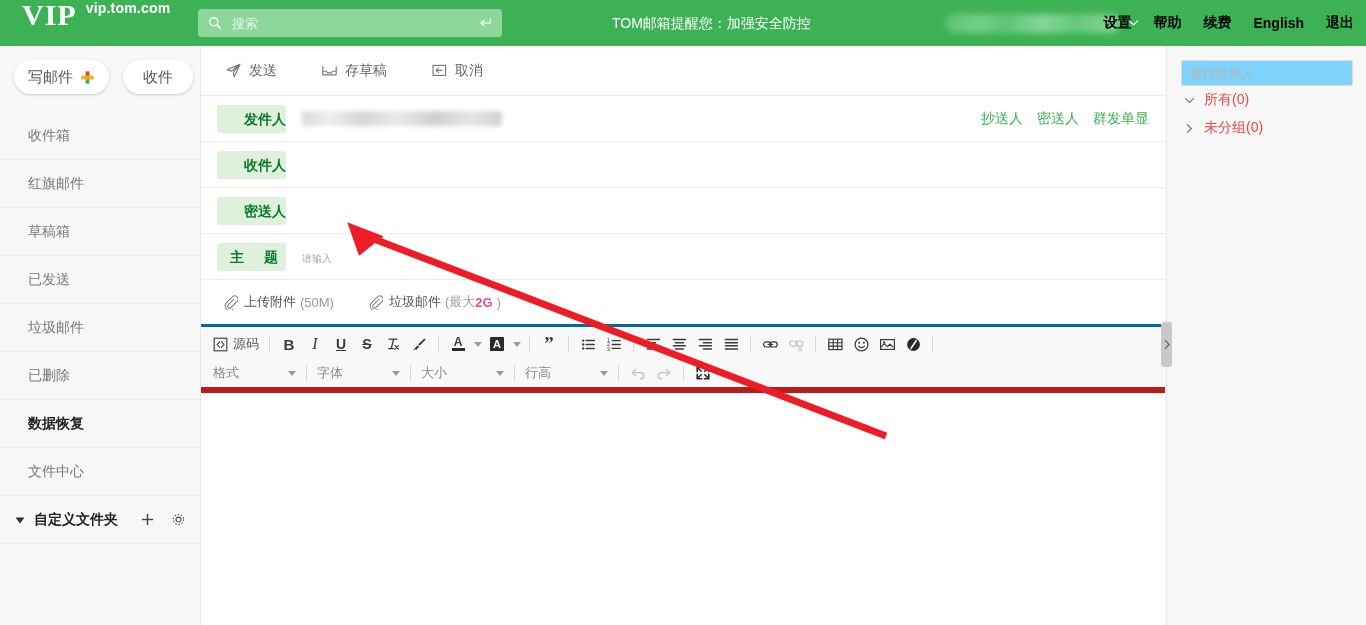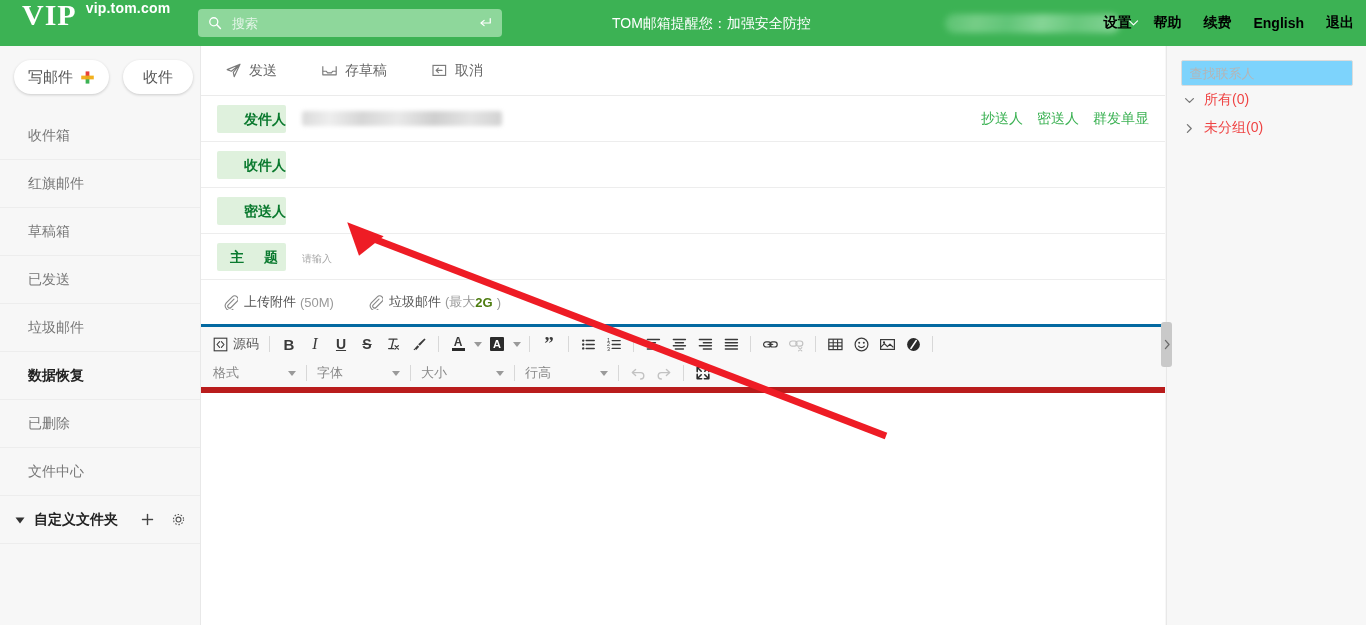--- a/index.html
+++ b/index.html
@@ -109,21 +109,21 @@
   }
   .rowlinks{position:absolute;right:16px;top:0;height:45px;display:flex;align-items:center;}
   .rowlinks a{color:#3cb254;font-size:14px;text-decoration:none;margin-left:14px;}
 
   .attachrow{
     height:44px;display:flex;align-items:center;border-bottom:3px solid #0369a1;padding-left:22px;
   }
   .attach{display:flex;align-items:center;margin-right:34px;cursor:pointer;font-size:13px;color:#555;}
   .attach svg{margin-right:6px;display:block;}
   .attach .dim{color:#9a9a9a;margin-left:4px;}
-  .attach .hot{color:#4d7c0f;font-weight:bold;}
+  .attach .hot{color:#ec4899;font-weight:bold;}
 
   .edtoolbar{background:#f8f8f8;border-bottom:6px solid #b91c1c;}
   .edrow{height:30px;display:flex;align-items:center;padding:0 8px;}
   .edrow.r1{padding-top:2px;}
   .ticon{
     width:24px;height:24px;display:flex;align-items:center;justify-content:center;
     cursor:pointer;color:#3a3a3a;margin:0 1px;
   }
   .ticon.dis{color:#c2c2c2;cursor:default;}
   .tlabel{display:flex;align-items:center;cursor:pointer;color:#555;font-size:13px;padding:0 4px;}
@@ -215,22 +215,22 @@
         <span>收件</span>
       </div>
     </div>
 
     <div class="nav">
       <div class="nav-item">收件箱</div>
       <div class="nav-item">红旗邮件</div>
       <div class="nav-item">草稿箱</div>
       <div class="nav-item">已发送</div>
       <div class="nav-item">垃圾邮件</div>
+      <div class="nav-item">已删除</div>
       <div class="nav-item active">数据恢复</div>
-      <div class="nav-item">已删除</div>
       <div class="nav-item">文件中心</div>
 
       <div class="folder-row">
         <svg class="tri" viewBox="0 0 12 12">
           <path d="M1.5 3.5h9L6 9.5z" fill="#333"></path>
         </svg>
         <span>自定义文件夹</span>
         <svg class="folder-add" viewBox="0 0 16 16">
           <line x1="8" y1="2" x2="8" y2="14" stroke="#444" stroke-width="1.5"></line>
           <line x1="2" y1="8" x2="14" y2="8" stroke="#444" stroke-width="1.5"></line>

